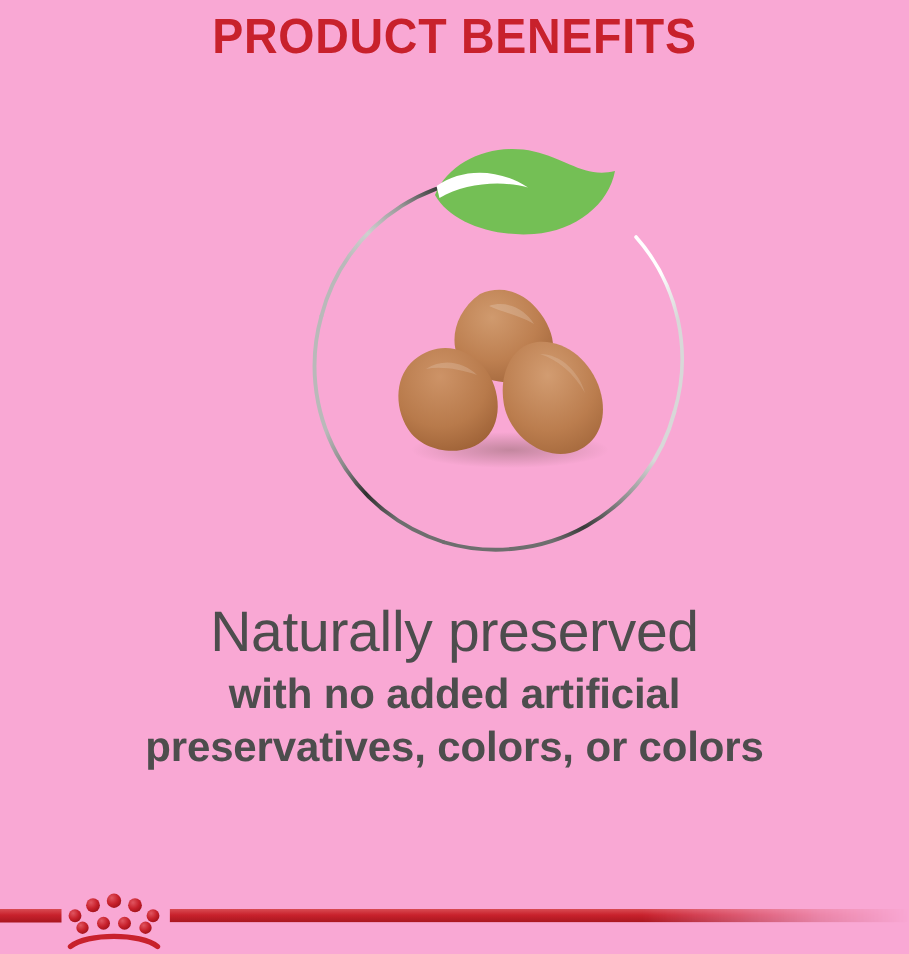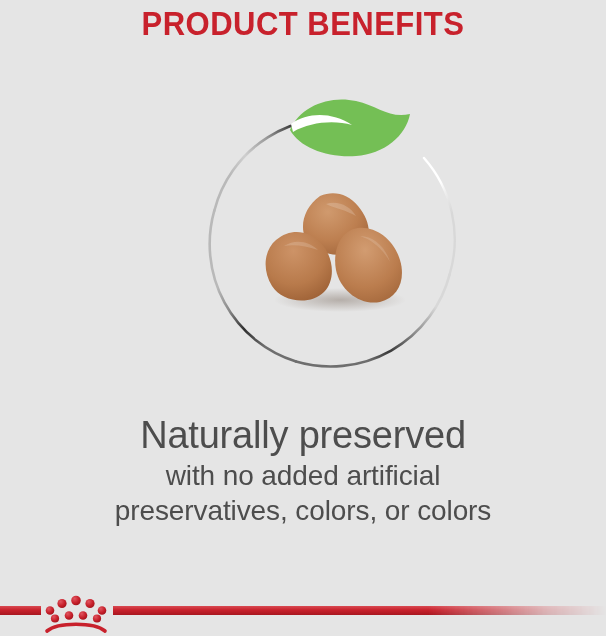--- a/index.html
+++ b/index.html
@@ -8,21 +8,21 @@
     padding: 0;
     background: #ffffff;
   }
   body {
     font-family: "Liberation Sans", sans-serif;
   }
   #page {
     position: relative;
     width: 606px;
     height: 636px;
-    background: #e5e5e5;
+    background: #f9a8d4;
     overflow: hidden;
   }
 
   
   .panel-title {
     position: absolute;
     top: 4px;
     left: 0;
     width: 606px;
     text-align: center;
@@ -75,36 +75,36 @@
     top: 118px;
     width: 180px;
     height: 130px;
   }
   .kibble-cluster svg { display: block; }
 
   
   .claim {
     position: absolute;
     left: 0;
-    top: 412px;
+    top: 399px;
     width: 606px;
     text-align: center;
     color: #4d4d4d;
   }
   .claim-headline {
     font-size: 38px;
     line-height: 46px;
     font-weight: normal;
     letter-spacing: -0.2px;
     white-space: nowrap;
   }
   .claim-subline {
     font-size: 28px;
     line-height: 35px;
-    font-weight: normal;
+    font-weight: bold;
     letter-spacing: -0.1px;
     white-space: nowrap;
   }
 
   
   .brand-footer {
     position: absolute;
     left: 0;
     top: 596px;
     width: 606px;

